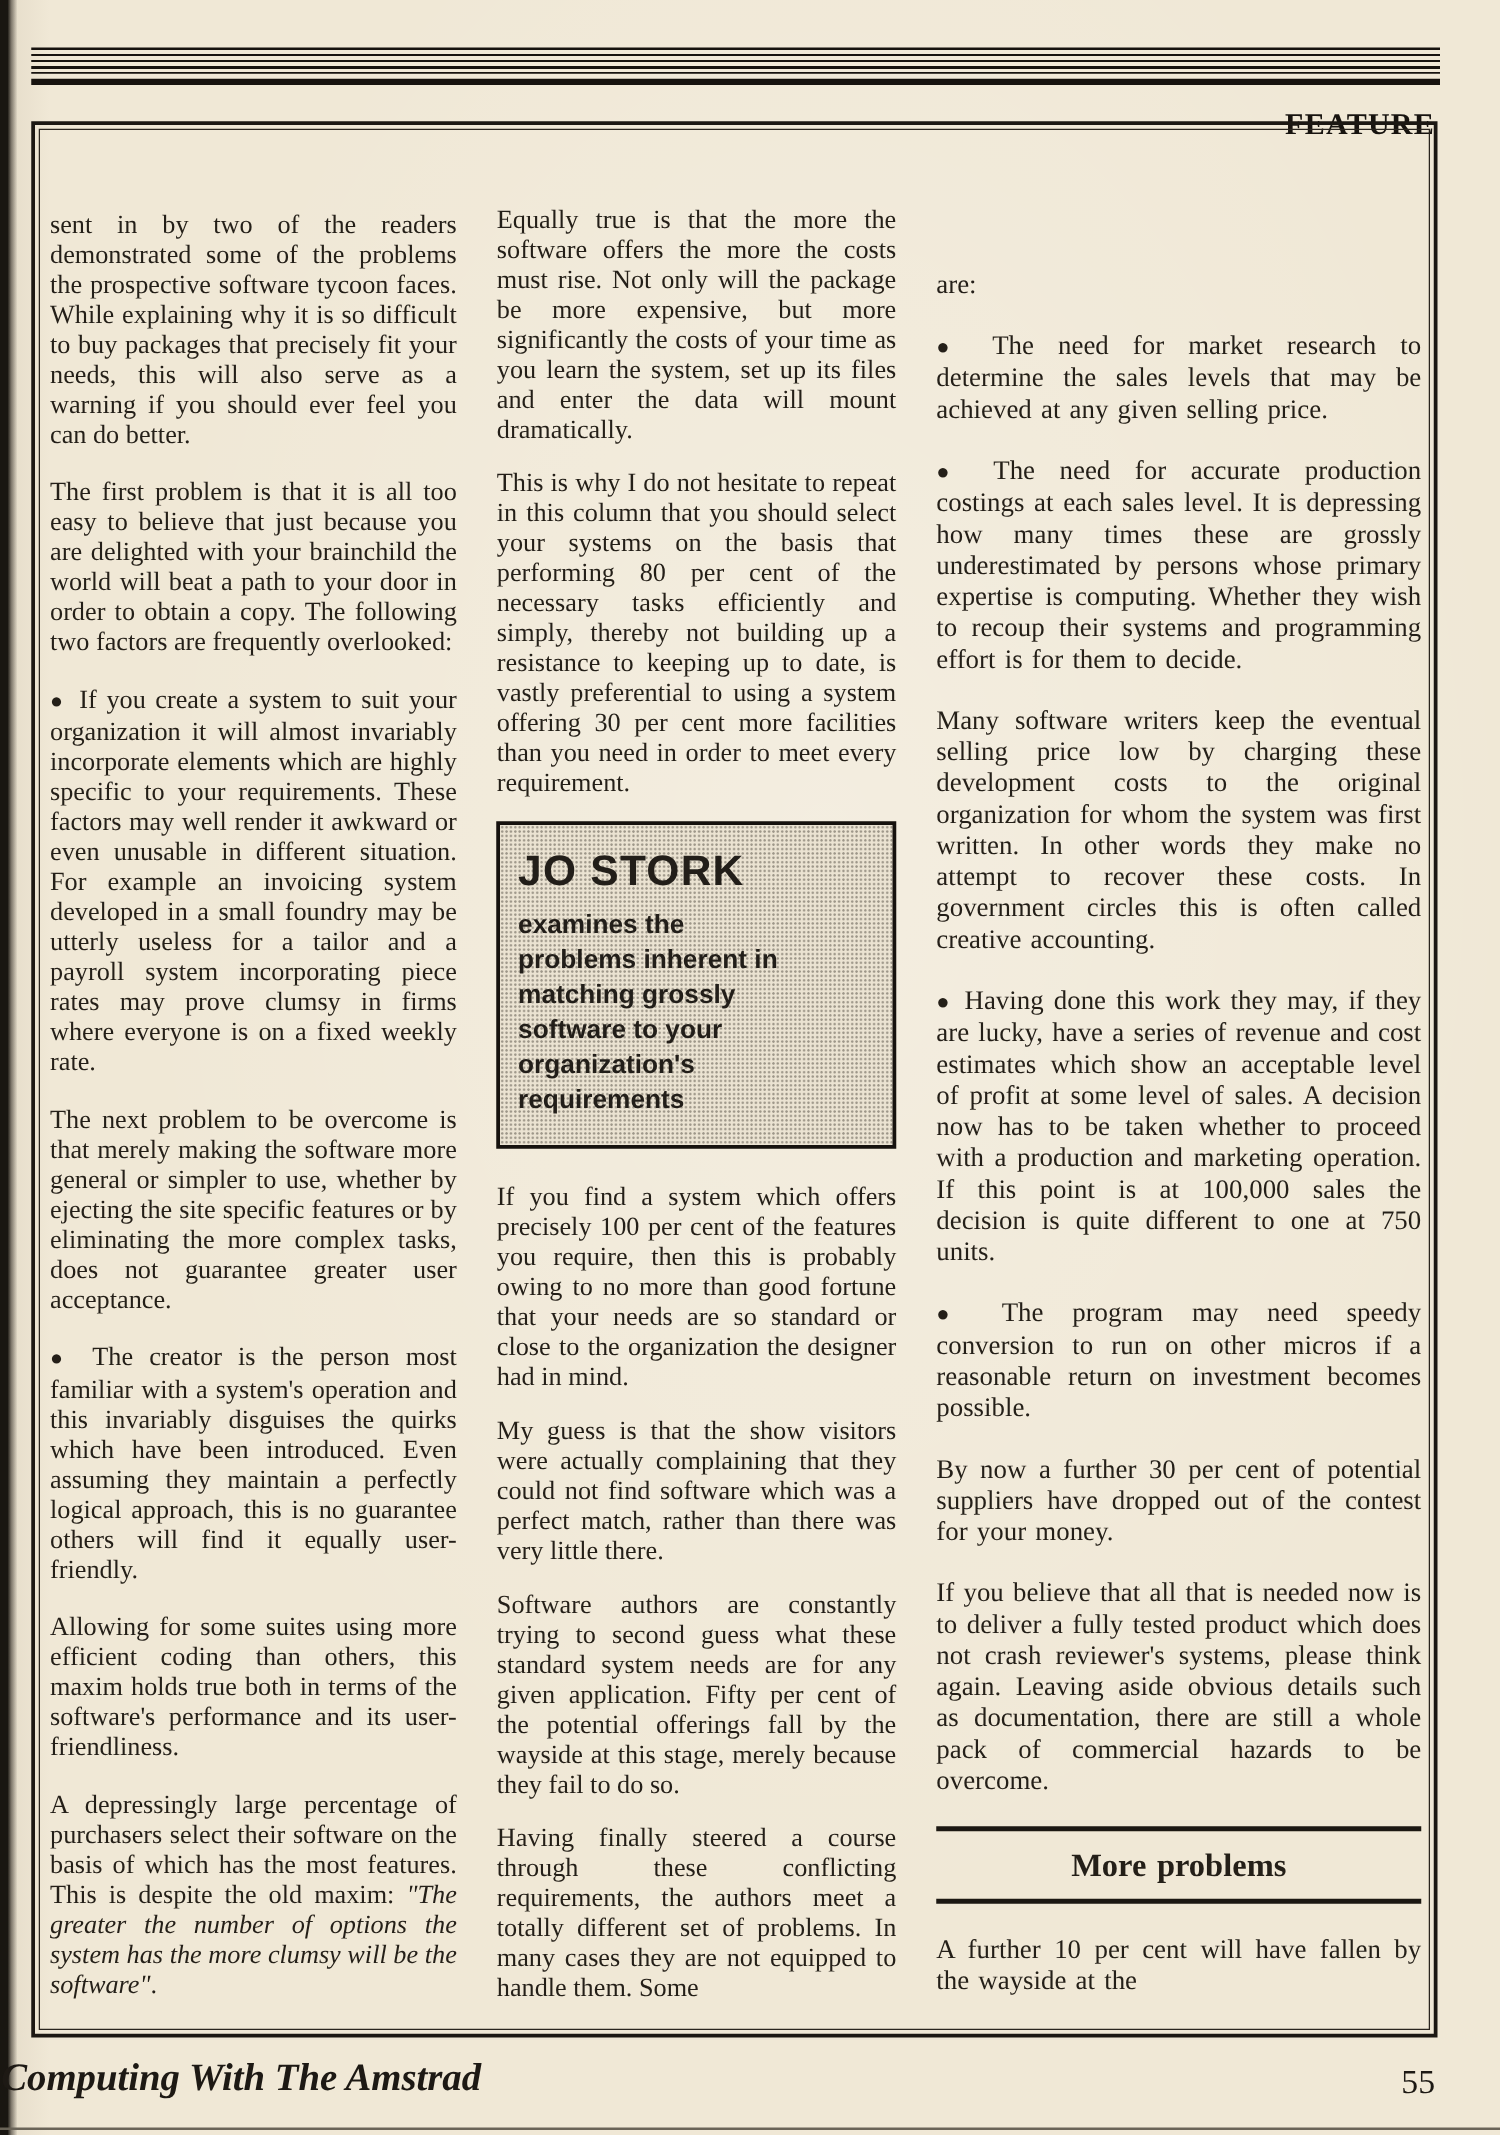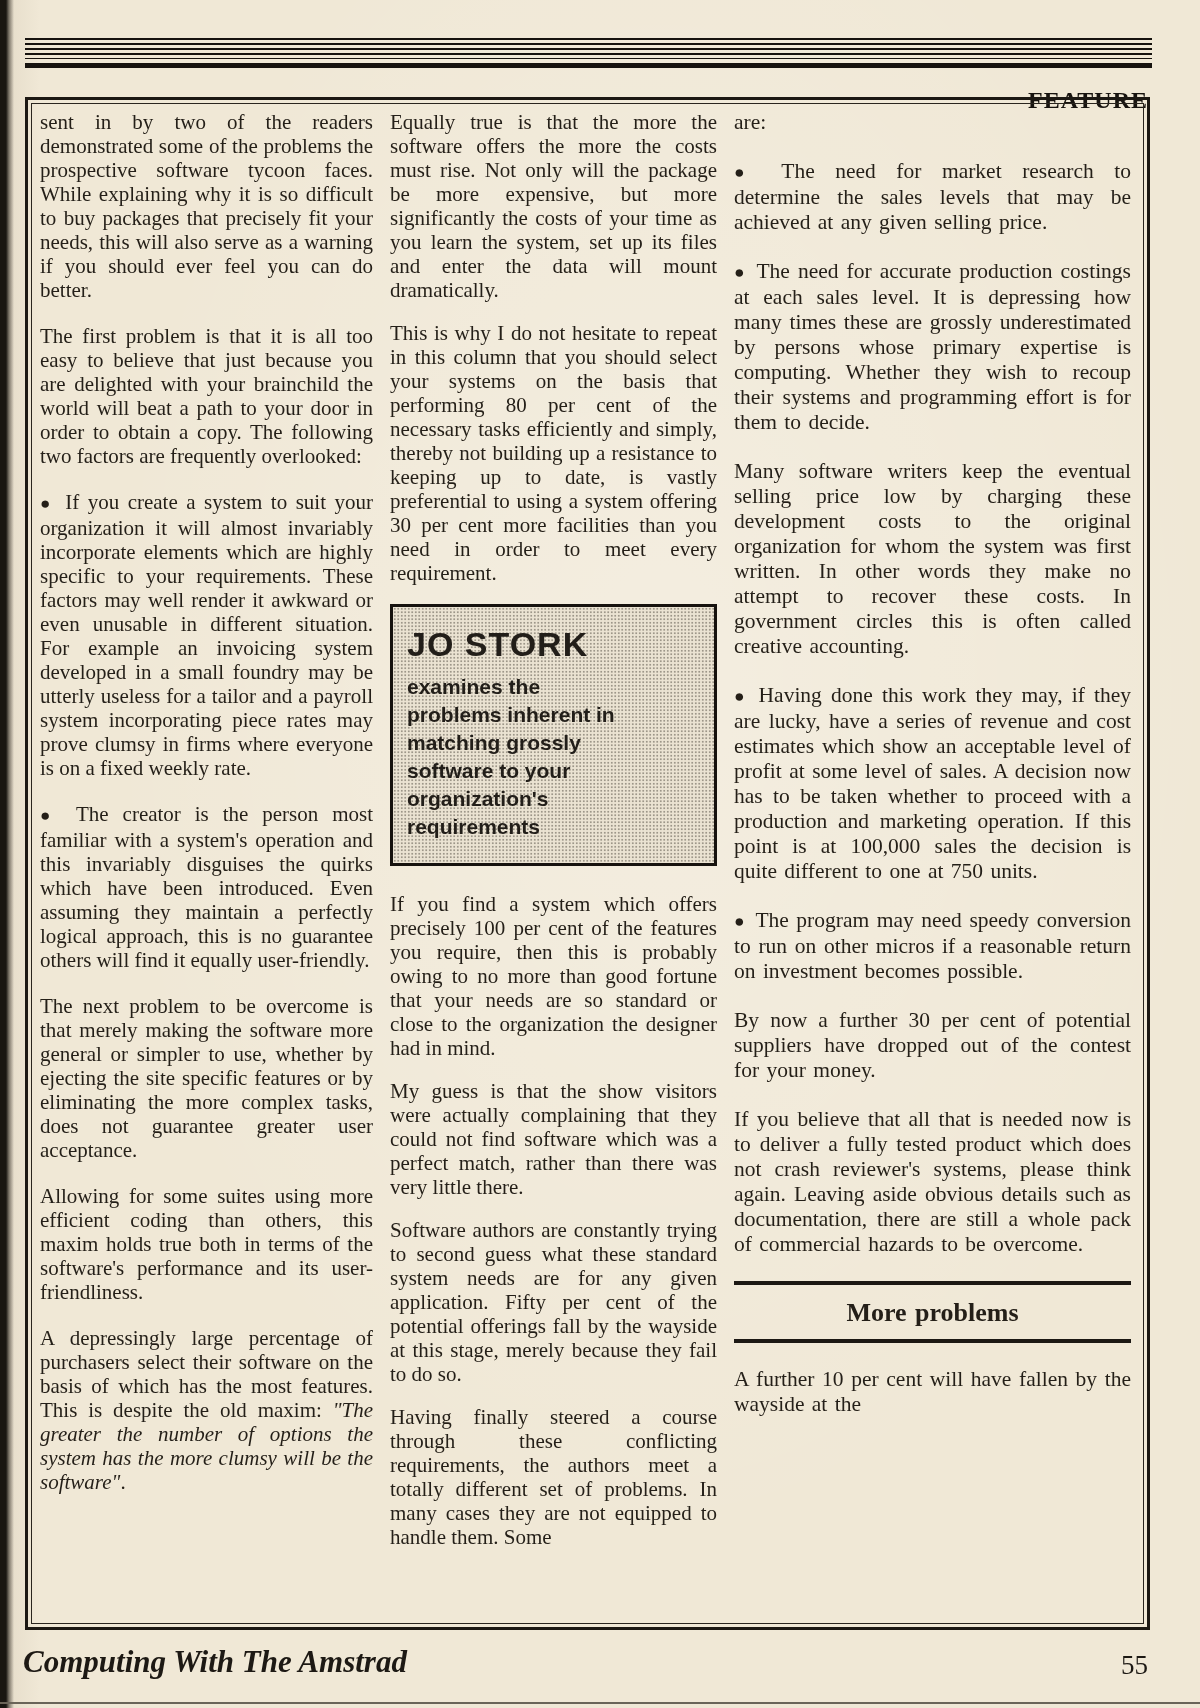--- a/index.html
+++ b/index.html
@@ -20,21 +20,21 @@
         linear-gradient(#17130f,#17130f);
       background-size:100% 21px,100% 5px;
       background-position:top left,bottom left;
       background-repeat:no-repeat,no-repeat;}
   .feature-label{position:absolute;top:87px;right:52px;font-weight:bold;font-size:24px;
       letter-spacing:1px;color:#17130f;}
   
   .article-box{position:absolute;left:25px;top:97px;width:1125px;height:1533px;
       border:3px solid #1c1813;box-sizing:border-box;overflow:hidden;}
   .article-box::before{content:"";position:absolute;inset:3px;border:1px solid #2a251e;pointer-events:none;}
-  .cols{position:absolute;inset:0;display:flex;gap:17px;padding:10px 10px 6px 12px;box-sizing:border-box;}
+  .cols{position:absolute;inset:0;display:flex;gap:32px;padding:10px 10px 6px 12px;box-sizing:border-box;align-items:flex-end;}
   .col{text-align:justify;}
   .col1{width:333px;font-size:21px;line-height:24px;}
   .col2{width:327px;font-size:21px;line-height:24px;}
   .col3{width:397px;font-size:21.5px;line-height:25px;word-spacing:2px;}
   .para{margin:0 0 22px 0;}
   .col2 .para{margin-bottom:19px;}
   .col3 .para{margin-bottom:24px;}
   .bullet{font-size:0.82em;letter-spacing:2px;}
   .quote{font-style:italic;}
   
@@ -44,41 +44,41 @@
   
   .callout{border:3px solid #16120e;margin:2px 0 26px 0;padding:16px 12px 22px 14px;
       background-color:#ebe3d2;
       background-image:radial-gradient(circle, rgba(80,74,64,.5) 0.9px, rgba(0,0,0,0) 1.05px);
       background-size:3.5px 3.5px;
       font-family:"Liberation Sans", sans-serif;font-weight:bold;color:#221e19;
       text-align:left;word-spacing:normal;}
   .callout-author{font-size:34px;line-height:42px;letter-spacing:1px;margin-bottom:8px;}
   .callout-text{font-size:21px;line-height:28px;}
   
-  .footer-title{position:absolute;left:23px;top:1644px;font-size:31px;font-style:italic;
+  .footer-title{position:absolute;left:1px;top:1644px;font-size:31px;font-style:italic;
       font-weight:bold;color:#1d1914;}
   .footer-page{position:absolute;right:52px;top:1650px;font-size:27px;color:#1d1914;}
   .bottom-hairline{position:absolute;left:0;top:1702px;width:1200px;height:2px;background:#6a6458;}
 </style>
 </head>
 <body>
 
 <div class="page">
   <div class="spine"></div>
   <div class="top-rules"></div>
   <div class="feature-label">FEATURE</div>
 
   <div class="article-box">
     <div class="cols">
       <div class="col col1">
           <p class="para">sent in by two of the readers demonstrated some of the problems the prospective software tycoon faces. While explaining why it is so difficult to buy packages that precisely fit your needs, this will also serve as a warning if you should ever feel you can do better.</p>
           <p class="para">The first problem is that it is all too easy to believe that just because you are delighted with your brainchild the world will beat a path to your door in order to obtain a copy. The following two factors are frequently overlooked:</p>
           <p class="para"><span class="bullet">● </span>If you create a system to suit your organization it will almost invariably incorporate elements which are highly specific to your requirements. These factors may well render it awkward or even unusable in different situation. For example an invoicing system developed in a small foundry may be utterly useless for a tailor and a payroll system incorporating piece rates may prove clumsy in firms where everyone is on a fixed weekly rate.</p>
+          <p class="para">The next problem to be overcome is that merely making the software more general or simpler to use, whether by ejecting the site specific features or by eliminating the more complex tasks, does not guarantee greater user acceptance.</p>
           <p class="para"><span class="bullet">● </span>The creator is the person most familiar with a system's operation and this invariably disguises the quirks which have been introduced. Even assuming they maintain a perfectly logical approach, this is no guarantee others will find it equally user-friendly.</p>
-          <p class="para">The next problem to be overcome is that merely making the software more general or simpler to use, whether by ejecting the site specific features or by eliminating the more complex tasks, does not guarantee greater user acceptance.</p>
           <p class="para">Allowing for some suites using more efficient coding than others, this maxim holds true both in terms of the software's performance and its user-friendliness.</p>
           <p class="para">A depressingly large percentage of purchasers select their software on the basis of which has the most features. This is despite the old maxim: <span class="quote">"The greater the number of options the system has the more clumsy will be the software"</span>.</p>
         </div>
       <div class="col col2">
           <p class="para">Equally true is that the more the software offers the more the costs must rise. Not only will the package be more expensive, but more significantly the costs of your time as you learn the system, set up its files and enter the data will mount dramatically.</p>
           <p class="para">This is why I do not hesitate to repeat in this column that you should select your systems on the basis that performing 80 per cent of the necessary tasks efficiently and simply, thereby not building up a resistance to keeping up to date, is vastly preferential to using a system offering 30 per cent more facilities than you need in order to meet every requirement.</p>
           <div class="callout">
             <div class="callout-author">JO STORK</div>
             <div class="callout-text">
               <div>examines the</div>

